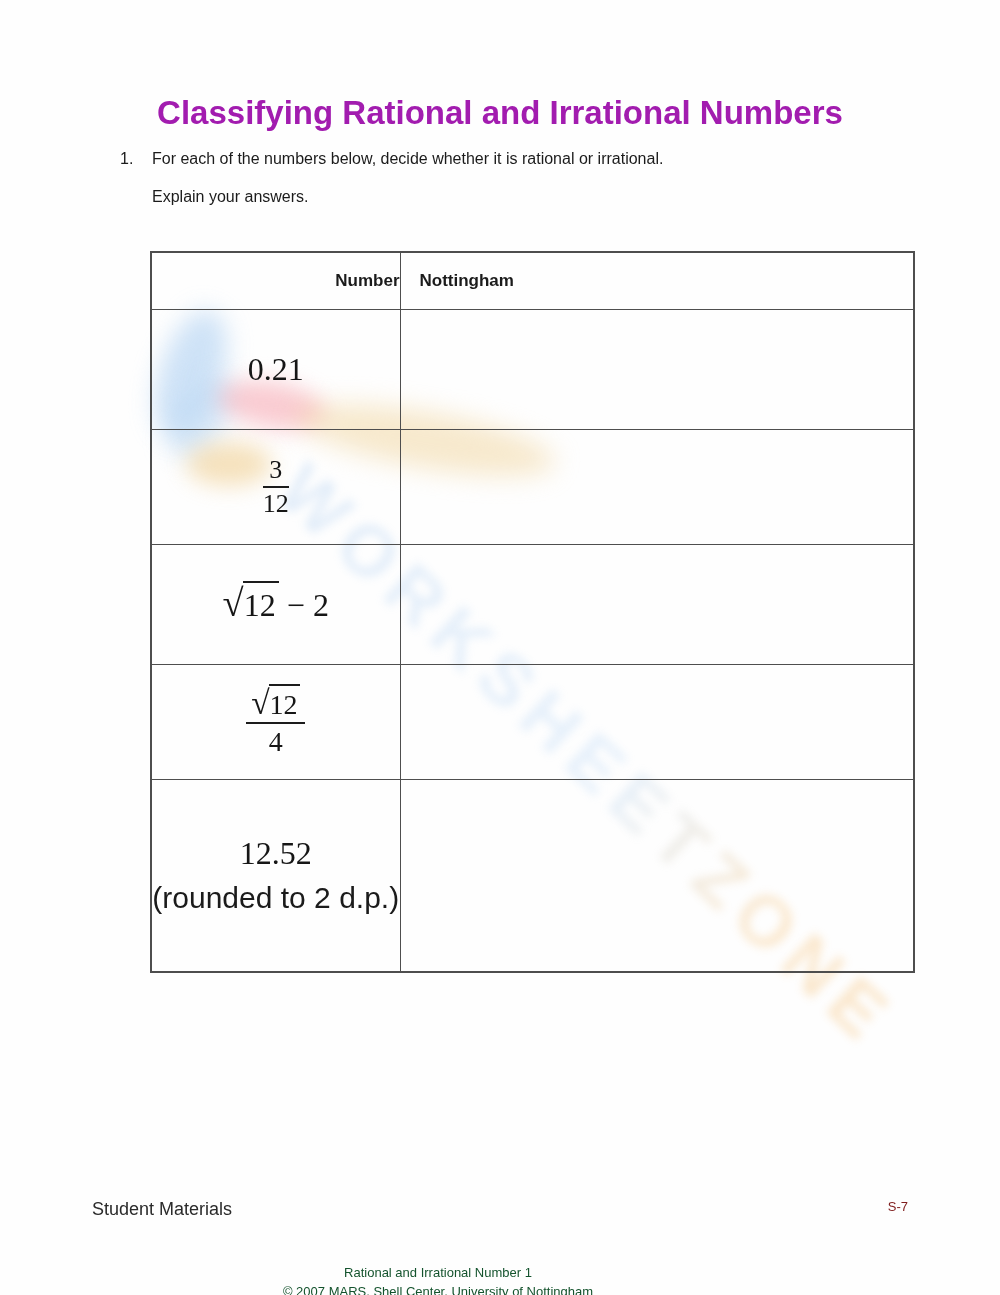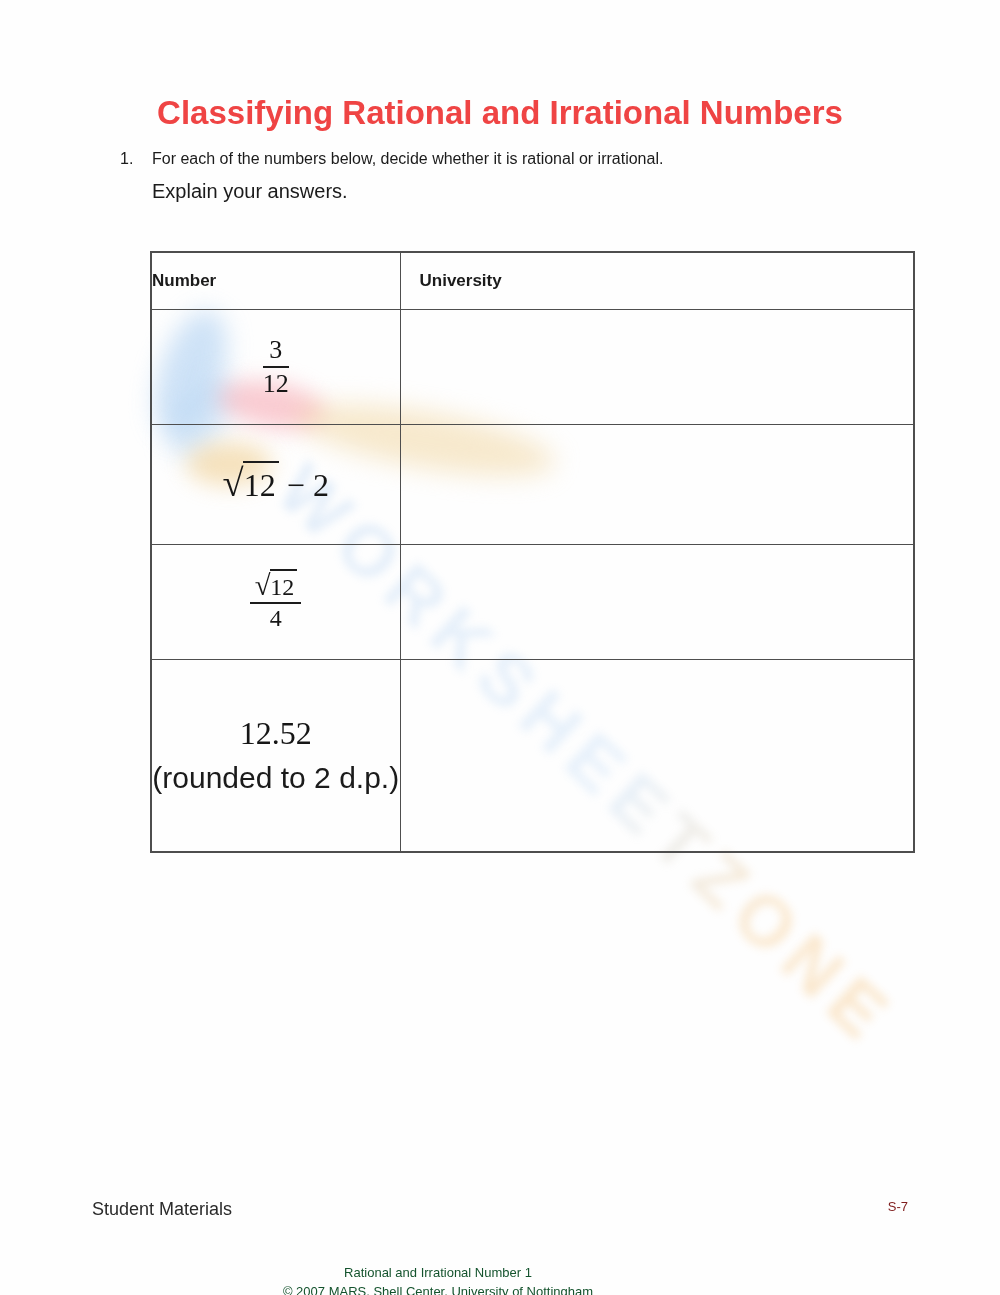--- a/index.html
+++ b/index.html
@@ -25,55 +25,55 @@
     font-size:72px; font-weight:bold; letter-spacing:11px;
     transform:rotate(43deg); transform-origin:left top;
     background:linear-gradient(90deg, #9cc2ec 0%, #a8cdf3 55%, #f2b35c 80%, #f0a845 100%);
     -webkit-background-clip:text; background-clip:text; color:transparent;
     filter:blur(5px); opacity:.28; white-space:nowrap;
   }
 
   
   .title {
     position:absolute; top:94px; left:0; width:100%;
-    text-align:center; font-size:33px; font-weight:bold; color:#ef4444;
+    text-align:center; font-size:33px; font-weight:bold; color:#a21caf;
   }
   .q-num  { position:absolute; left:120px; top:150px; font-size:16px; }
   .instr1 { position:absolute; left:152px; top:150px; font-size:16px; }
-  .instr2 { position:absolute; left:152px; top:180px; font-size:20px; }
+  .instr2 { position:absolute; left:152px; top:188px; font-size:16px; }
 
   
   table.main {
     position:absolute; left:150px; top:251px; width:763px;
     border-collapse:collapse; table-layout:fixed;
   }
   table.main col.c1 { width:249px; }
   table.main col.c2 { width:514px; }
   table.main th, table.main td { border:1.5px solid #4e4e4e; }
   table.main { border:2px solid #4e4e4e; }
   th { font-size:17px; font-weight:bold; color:#1b1b1b; }
-  th.num-h  { text-align:left; height:57px; }
+  th.num-h  { text-align:right; height:57px; }
   th.rea-h  { text-align:left; padding-left:19px; }
   td.number-cell {
     text-align:center; vertical-align:middle;
     font-family:"Liberation Serif", serif; font-size:32px; color:#161616;
   }
   td.reasoning-cell { background:transparent; }
   tr.r1 td { height:120px; }
   tr.r2 td { height:115px; }
   tr.r3 td { height:120px; }
   tr.r4 td { height:115px; }
   tr.r5 td { height:120px; }
   tr.r6 td { height:122px; }
   tr.r7 td { height:193px; }
 
   
   .frac { display:inline-block; text-align:center; vertical-align:middle; line-height:1.12; }
   .frac-26 { font-size:26px; }
-  .frac-28 { font-size:24px; }
+  .frac-28 { font-size:28px; }
   .frac .num { display:block; border-bottom:0.09em solid #1c1c1c; padding:0 0.18em 0.06em; }
   .frac .den { display:block; padding-top:0.05em; }
   .sqrt { white-space:nowrap; display:inline; }
   .rad-sign { font-size:1.2em; line-height:1; letter-spacing:-1px; }
   .radicand { border-top:0.09em solid #1c1c1c; padding:0.12em 0.1em 0 0.03em; }
   .expr-30 { font-size:30px; }
   .note-line { font-family:"Liberation Sans", sans-serif; font-size:30px; margin-top:9px; color:#1b1b1b; }
 
   
   .footer-left   { position:absolute; left:92px;  top:1199px; font-size:18px; color:#2a2a2a; }
@@ -96,23 +96,29 @@
 <div class="instr2">Explain your answers.</div>
 
 <table class="main">
   <colgroup>
       <col class="c1">
       <col class="c2">
     </colgroup>
   <tbody>
       <tr>
     <th class="num-h">Number</th>
-    <th class="rea-h">University</th>
+    <th class="rea-h">Nottingham</th>
   </tr>
 
+  <tr class="r1">
+    <td class="number-cell">
+      <span>0.21</span>
+    </td>
+    <td class="reasoning-cell"></td>
+  </tr>
 
   <tr class="r2">
     <td class="number-cell">
       <span class="frac frac-26">
         <span class="num">3</span>
         <span class="den">12</span>
       </span>
     </td>
     <td class="reasoning-cell"></td>
   </tr>

